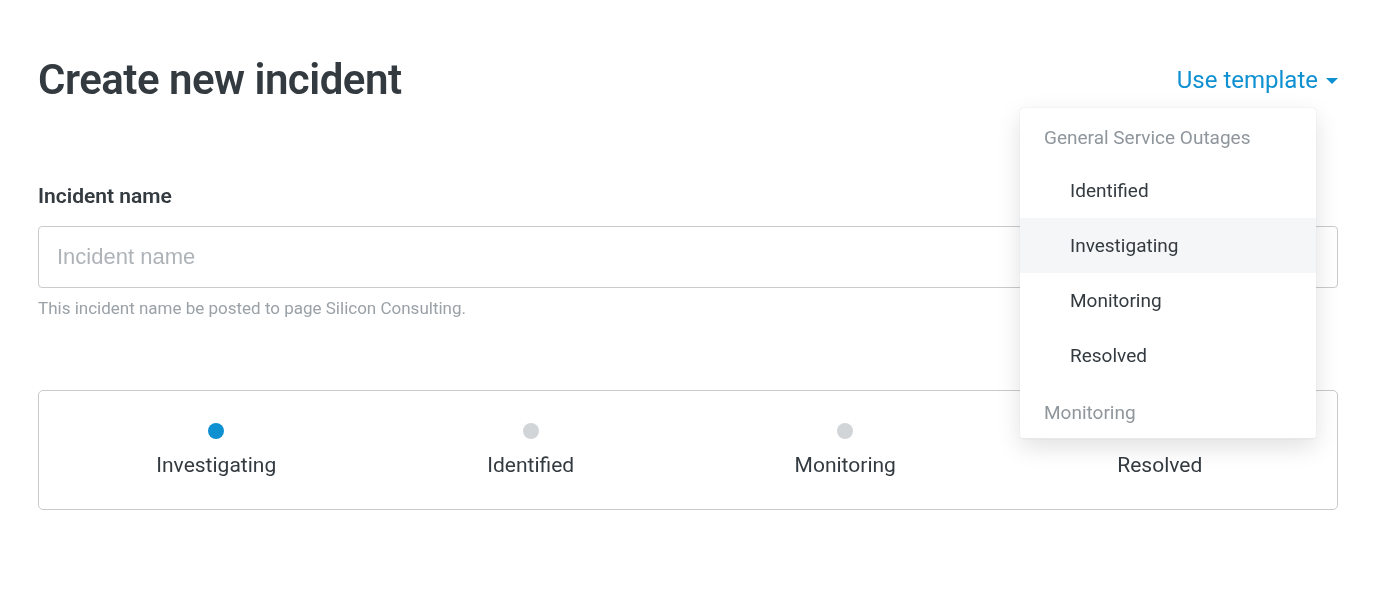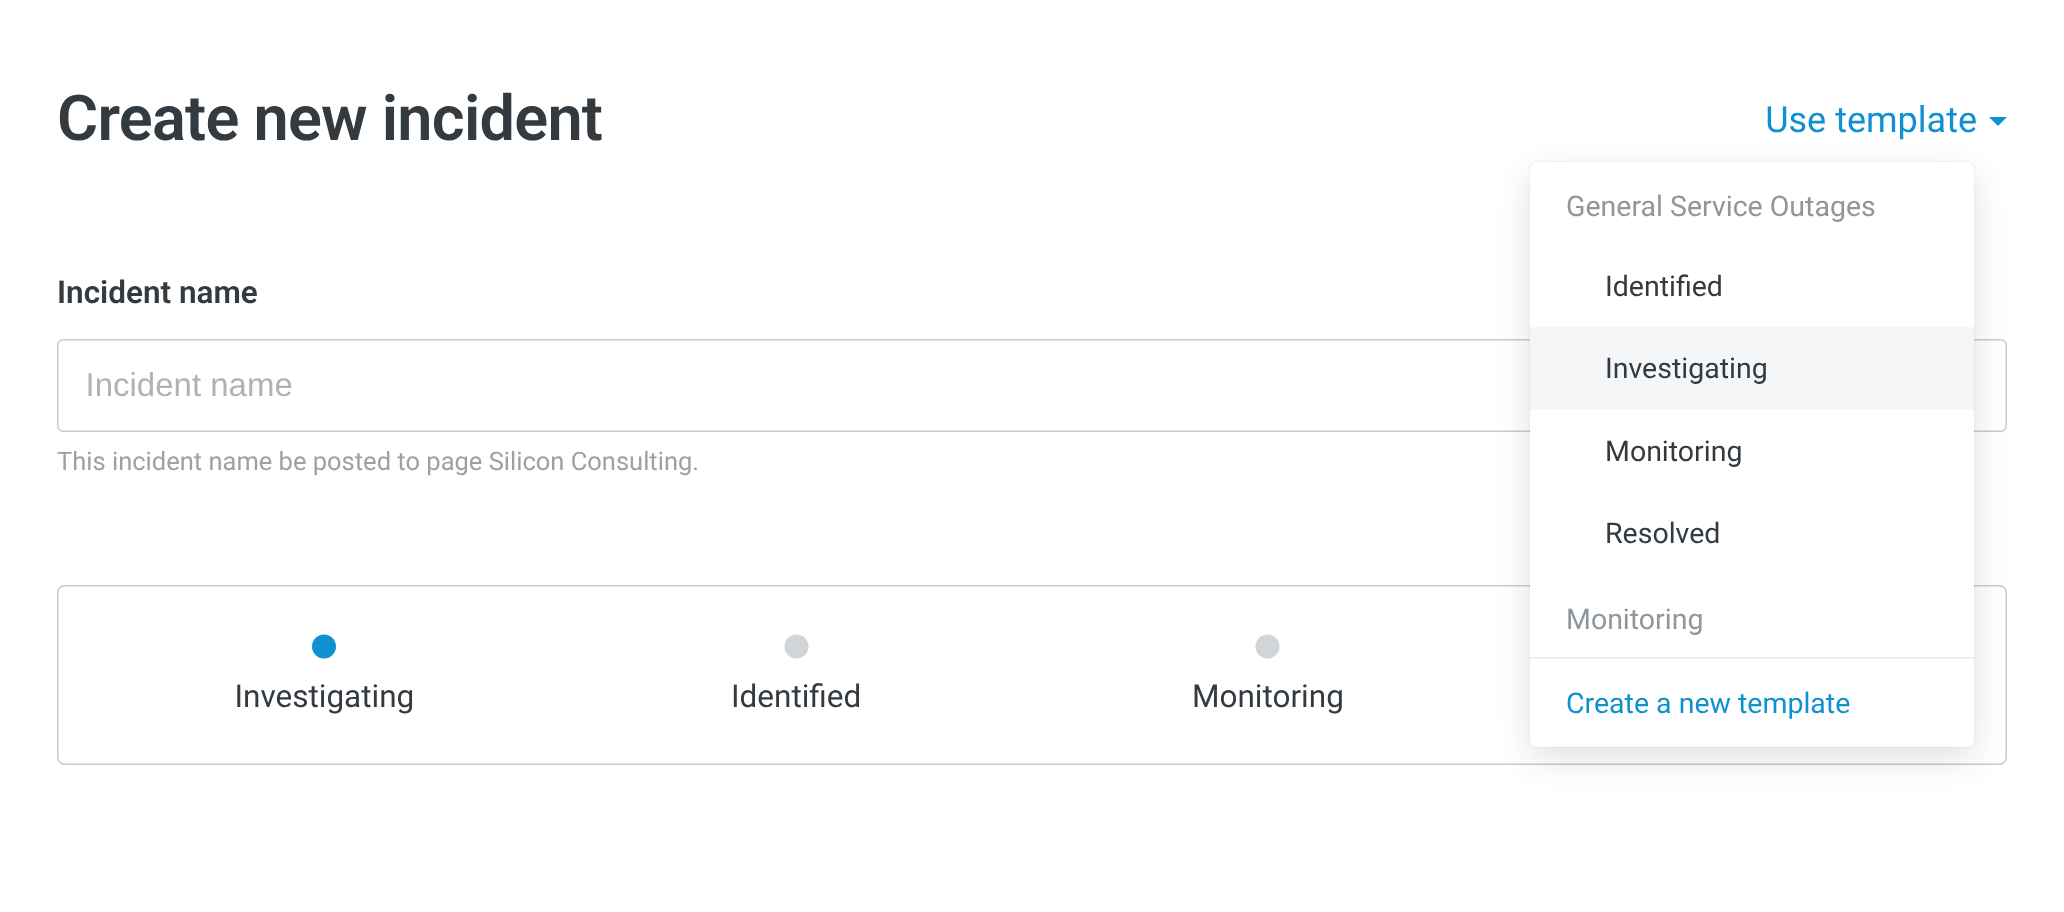--- a/index.html
+++ b/index.html
@@ -174,14 +174,13 @@
 </div>
 
 <div class="dropdown">
   <div class="group-label">General Service Outages</div>
   <div class="item">Identified</div>
   <div class="item highlight">Investigating</div>
   <div class="item">Monitoring</div>
   <div class="item">Resolved</div>
   <div class="group-label">Monitoring</div>
   <div class="divider"></div>
-  <div class="create-new">Create a new template</div>
 </div>
 
 </body></html>

